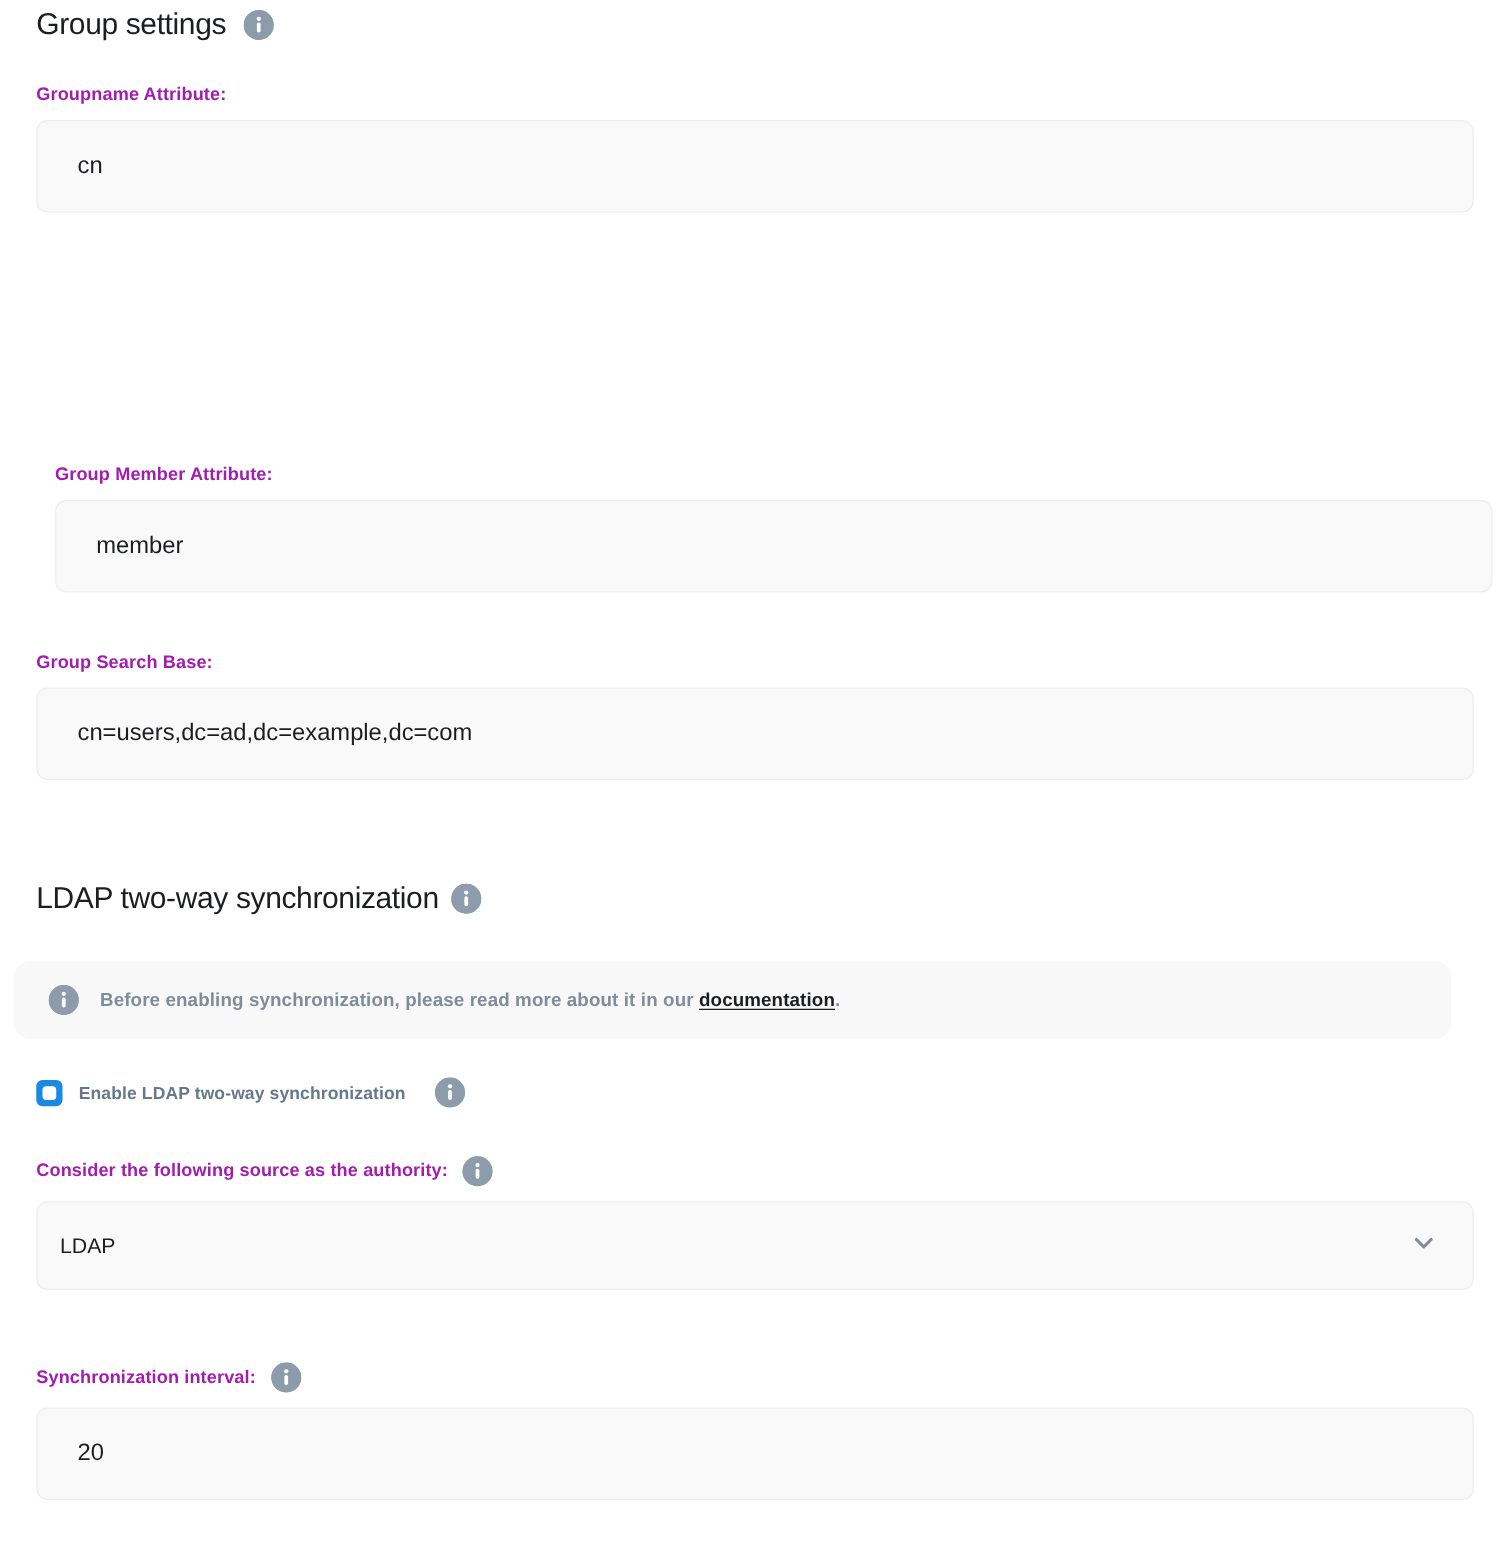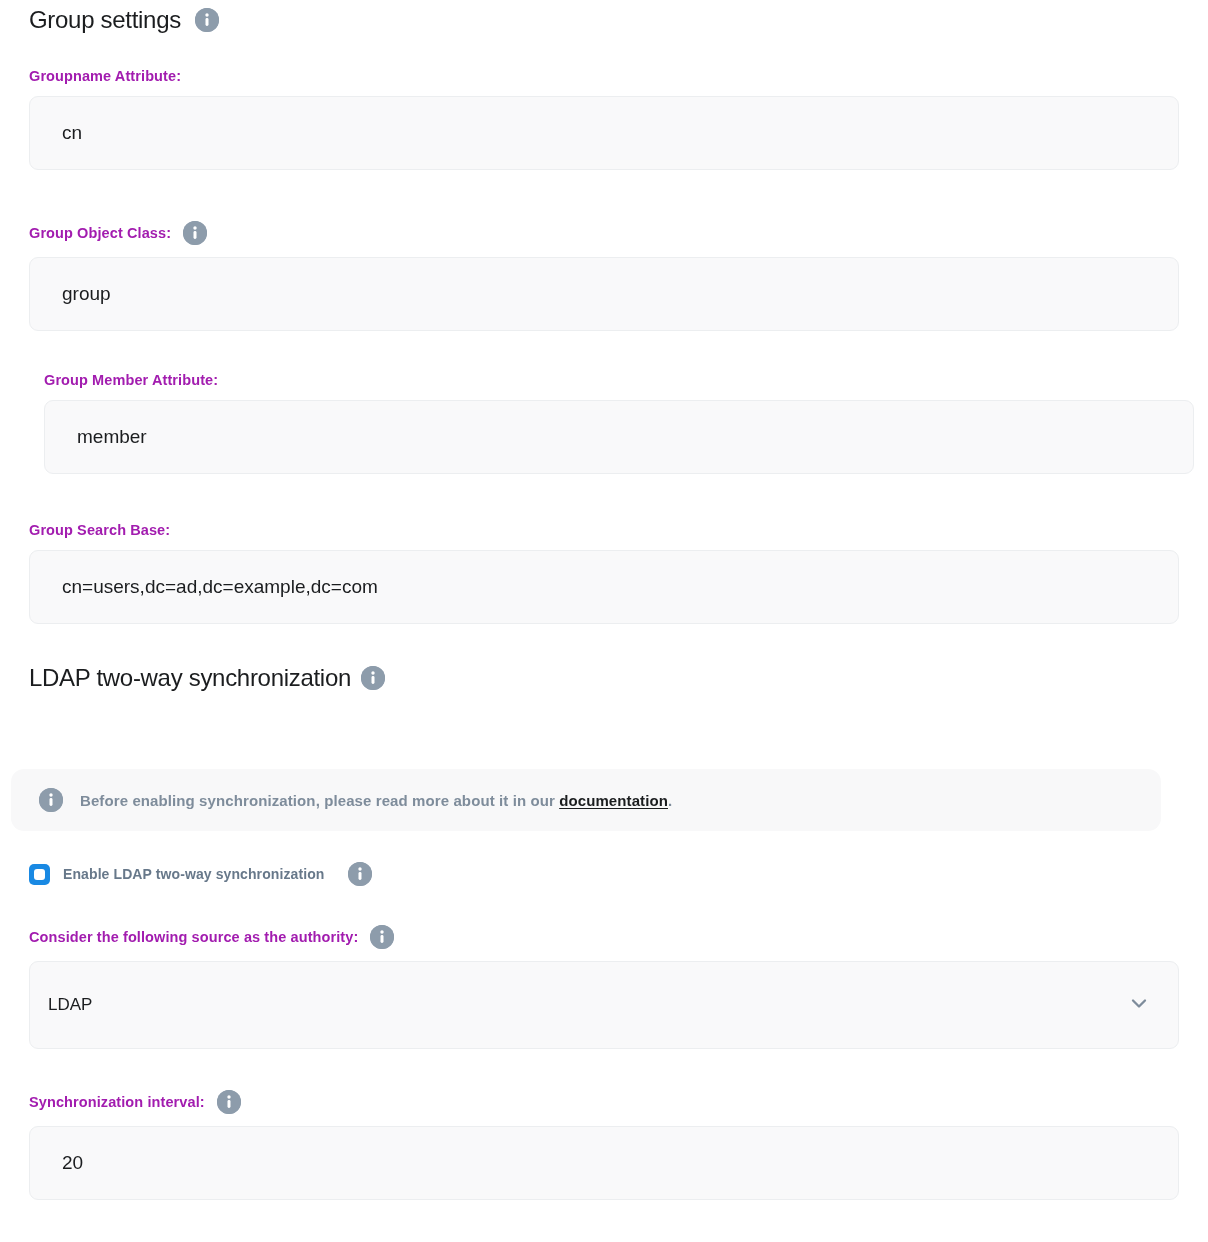--- a/index.html
+++ b/index.html
@@ -131,21 +131,21 @@
     font-size: 14px;
     font-weight: 700;
     color: #67788a;
     letter-spacing: 0.1px;
     cursor: pointer;
   }
 
   
   .select {
     width: 1150px;
-    height: 88px;
+    height: 71px;
     background: #f9f9fa;
     border: 1px solid #eceef0;
     border-radius: 9px;
     display: flex;
     align-items: center;
     justify-content: space-between;
     padding: 0 28px 0 18px;
     cursor: pointer;
   }
   .select-value {
@@ -173,55 +173,40 @@
 
   <div class="field" style="position:absolute; left:29px; top:68px;">
     <div class="field-label">
       <span>Groupname Attribute:</span>
     </div>
     <div class="text-input">
       <span>cn</span>
     </div>
   </div>
 
-  <div class="field" style="position:absolute; left:29px; top:221px;">
-    <div class="field-label">
-      <span>Group Object Class:</span>
-      <span class="info-icon">
-        <svg width="24" height="24" viewBox="0 0 24 24" aria-hidden="true">
-          <circle cx="12" cy="12" r="12" fill="#8d9cab"></circle>
-          <circle cx="12" cy="7" r="1.7" fill="#ffffff"></circle>
-          <rect x="10.5" y="10" width="3" height="8" rx="1.4" fill="#ffffff"></rect>
-        </svg>
-      </span>
-    </div>
-    <div class="text-input">
-      <span>group</span>
-    </div>
-  </div>
 
   <div class="field" style="position:absolute; left:29px; top:372px;margin-left:15px;">
     <div class="field-label">
       <span>Group Member Attribute:</span>
     </div>
     <div class="text-input">
       <span>member</span>
     </div>
   </div>
 
   <div class="field" style="position:absolute; left:29px; top:522px;">
     <div class="field-label">
       <span>Group Search Base:</span>
     </div>
     <div class="text-input">
       <span>cn=users,dc=ad,dc=example,dc=com</span>
     </div>
   </div>
 
-  <div class="section-heading" id="sync-heading" style="position:absolute; left:29px; top:664px;gap:10px;">
+  <div class="section-heading" id="sync-heading" style="position:absolute; left:29px; top:705px;gap:10px;">
     <span>LDAP two-way synchronization</span>
     <span class="info-icon">
       <svg width="24" height="24" viewBox="0 0 24 24" aria-hidden="true">
         <circle cx="12" cy="12" r="12" fill="#8d9cab"></circle>
         <circle cx="12" cy="7" r="1.7" fill="#ffffff"></circle>
         <rect x="10.5" y="10" width="3" height="8" rx="1.4" fill="#ffffff"></rect>
       </svg>
     </span>
   </div>
 

